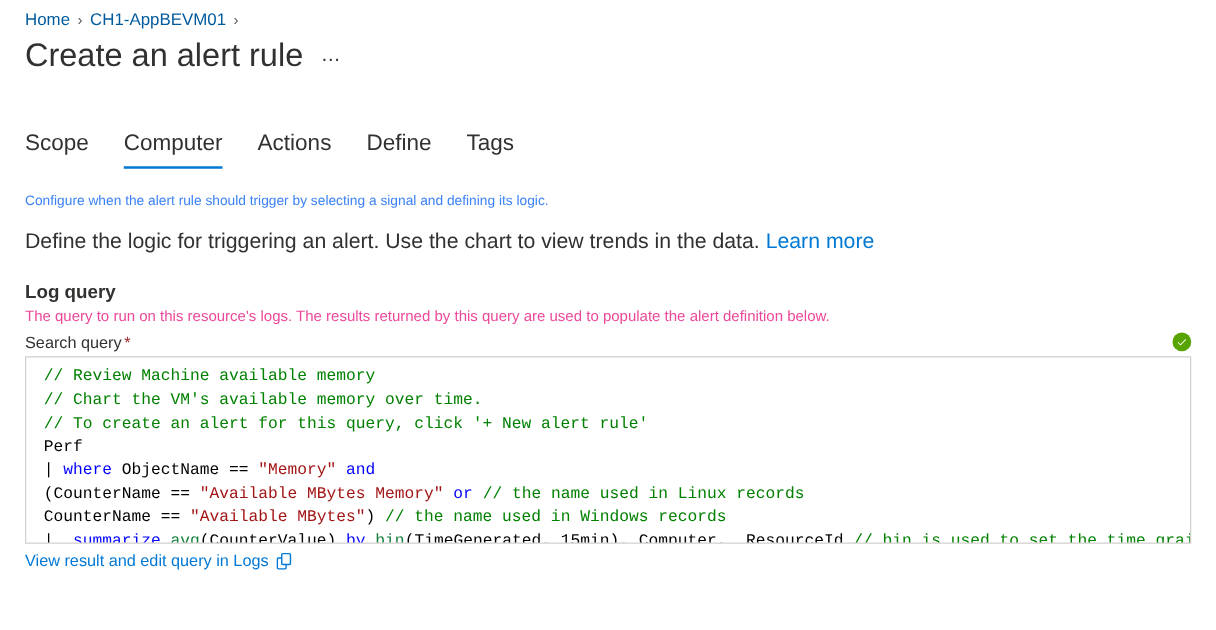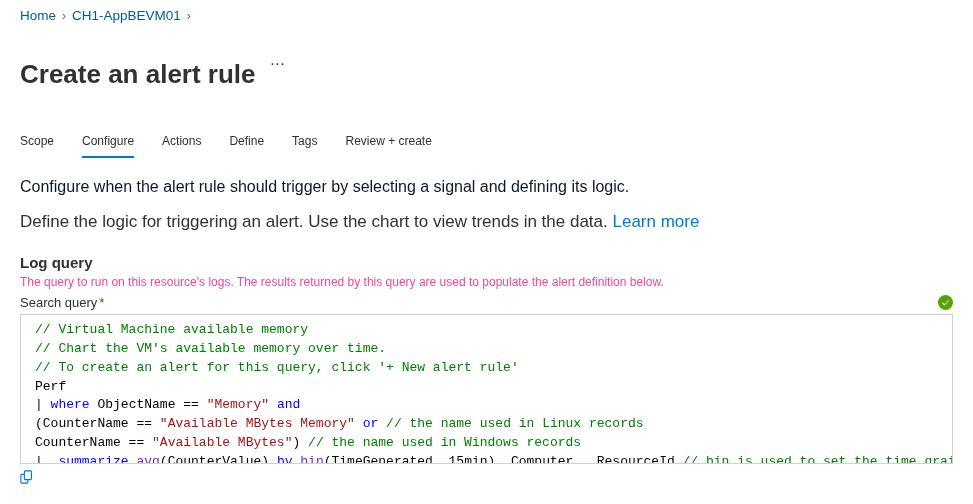--- a/index.html
+++ b/index.html
@@ -34,54 +34,53 @@
 
   
   .title-row {
     display: flex;
     align-items: center;
     gap: 14px;
     margin-bottom: 40px;
   }
   .page-title {
     font-size: 26px;
-    font-weight: 700;
-    color: #323130;
-    margin-top: 30px;
+    font-weight: 400;
+    color: #323130;
   }
   .ellipsis-btn {
     font-size: 16px;
     color: #323130;
     letter-spacing: 1px;
     cursor: pointer;
   }
 
   
   .tabs {
     display: flex;
     gap: 28px;
     border-bottom: 0;
     margin-bottom: 20px;
   }
   .tab {
-    font-size: 12px;
+    font-size: 18px;
     color: #323130;
     padding: 4px 0 8px 0;
     cursor: pointer;
     border-bottom: 2px solid transparent;
   }
   .tab.active {
     border-bottom: 2px solid #0078d4;
     font-weight: 400;
   }
   .tabs .tab:first-child { margin-left: 0; }
 
   .description {
-    font-size: 16px;
-    color: #0f172a;
+    font-size: 11px;
+    color: #3b82f6;
     margin-bottom: 16px;
   }
   .description2 {
     font-size: 17px;
     color: #323130;
     margin-bottom: 22px;
   }
   .learn-more {
     color: #0078d4;
     text-decoration: none;
@@ -133,21 +132,21 @@
     font-size: 13px;
     line-height: 1.45;
     white-space: pre;
     overflow: hidden;
     background: #ffffff;
     max-height: 150px;
   }
   .tok-comment { color: #008000; }
   .tok-keyword { color: #0000ff; }
   .tok-string  { color: #a31515; }
-  .tok-func    { color: #6d28d9; }
+  .tok-func    { color: #15803d; }
   .tok-plain   { color: #000000; }
 
   
   .view-link-row {
     margin-top: 6px;
     display: flex;
     align-items: center;
     gap: 6px;
   }
   .view-link {
@@ -167,25 +166,24 @@
   <span class="chevron">›</span>
 </nav>
 
 <div class="title-row">
   <h1 class="page-title">Create an alert rule</h1>
   <span class="ellipsis-btn">…</span>
 </div>
 
 <div class="tabs">
   <div class="tab">Scope</div>
-  <div class="tab active">Configure</div>
+  <div class="tab active">Computer</div>
   <div class="tab">Actions</div>
   <div class="tab">Define</div>
   <div class="tab">Tags</div>
-  <div class="tab">Review + create</div>
 </div>
 
 <p class="description">Configure when the alert rule should trigger by selecting a signal and defining its logic.</p>
 
 <p class="description2">
   <span>Define the logic for triggering an alert. Use the chart to view trends in the data. </span><a href="#" class="learn-more">Learn more</a>
 </p>
 
 <h2 class="section-heading">Log query</h2>
 <p class="section-sub">The query to run on this resource's logs. The results returned by this query are used to populate the alert definition below.</p>
@@ -194,31 +192,32 @@
   <div>
     <span class="field-label">Search query</span><span class="required-star">*</span>
   </div>
   <span class="check-icon">
     <svg width="9" height="9" viewBox="0 0 16 16">
         <path d="M6 11.2 2.8 8l-1 1L6 13.2 14.2 5l-1-1z" fill="#fff"></path>
       </svg>
   </span>
 </div>
 
-<div class="code-editor"><span class="tok-comment">// Virtual Machine available memory</span>
+<div class="code-editor"><span class="tok-comment">// Review Machine available memory</span>
 <span class="tok-comment">// Chart the VM's available memory over time.</span>
 <span class="tok-comment">// To create an alert for this query, click '+ New alert rule'</span>
 <span class="tok-plain">Perf</span>
 <span class="tok-plain">| </span><span class="tok-keyword">where</span><span class="tok-plain"> ObjectName == </span><span class="tok-string">"Memory"</span><span class="tok-plain"> </span><span class="tok-keyword">and</span>
 <span class="tok-plain">(CounterName == </span><span class="tok-string">"Available MBytes Memory"</span><span class="tok-plain"> </span><span class="tok-keyword">or</span><span class="tok-plain"> </span><span class="tok-comment">// the name used in Linux records</span>
 <span class="tok-plain">CounterName == </span><span class="tok-string">"Available MBytes"</span><span class="tok-plain">) </span><span class="tok-comment">// the name used in Windows records</span>
 <span class="tok-plain">|  </span><span class="tok-keyword">summarize</span><span class="tok-plain"> </span><span class="tok-func">avg</span><span class="tok-plain">(CounterValue) </span><span class="tok-keyword">by</span><span class="tok-plain"> </span><span class="tok-func">bin</span><span class="tok-plain">(TimeGenerated, 15min), Computer, _ResourceId </span><span class="tok-comment">// bin is used to set the time grain to 15</span>
 
 </div>
 
 <div class="view-link-row">
+  <a href="#" class="view-link">View result and edit query in Logs</a>
   <span class="ext-icon">
     <svg width="14" height="14" viewBox="0 0 16 16">
       <rect x="1" y="5" width="8" height="10" rx="1" fill="none" stroke="#0078d4" stroke-width="1.3"></rect>
       <rect x="5" y="1" width="8" height="10" rx="1" fill="#ffffff" stroke="#0078d4" stroke-width="1.3"></rect>
     </svg>
   </span>
 </div>
 
 </body></html>

